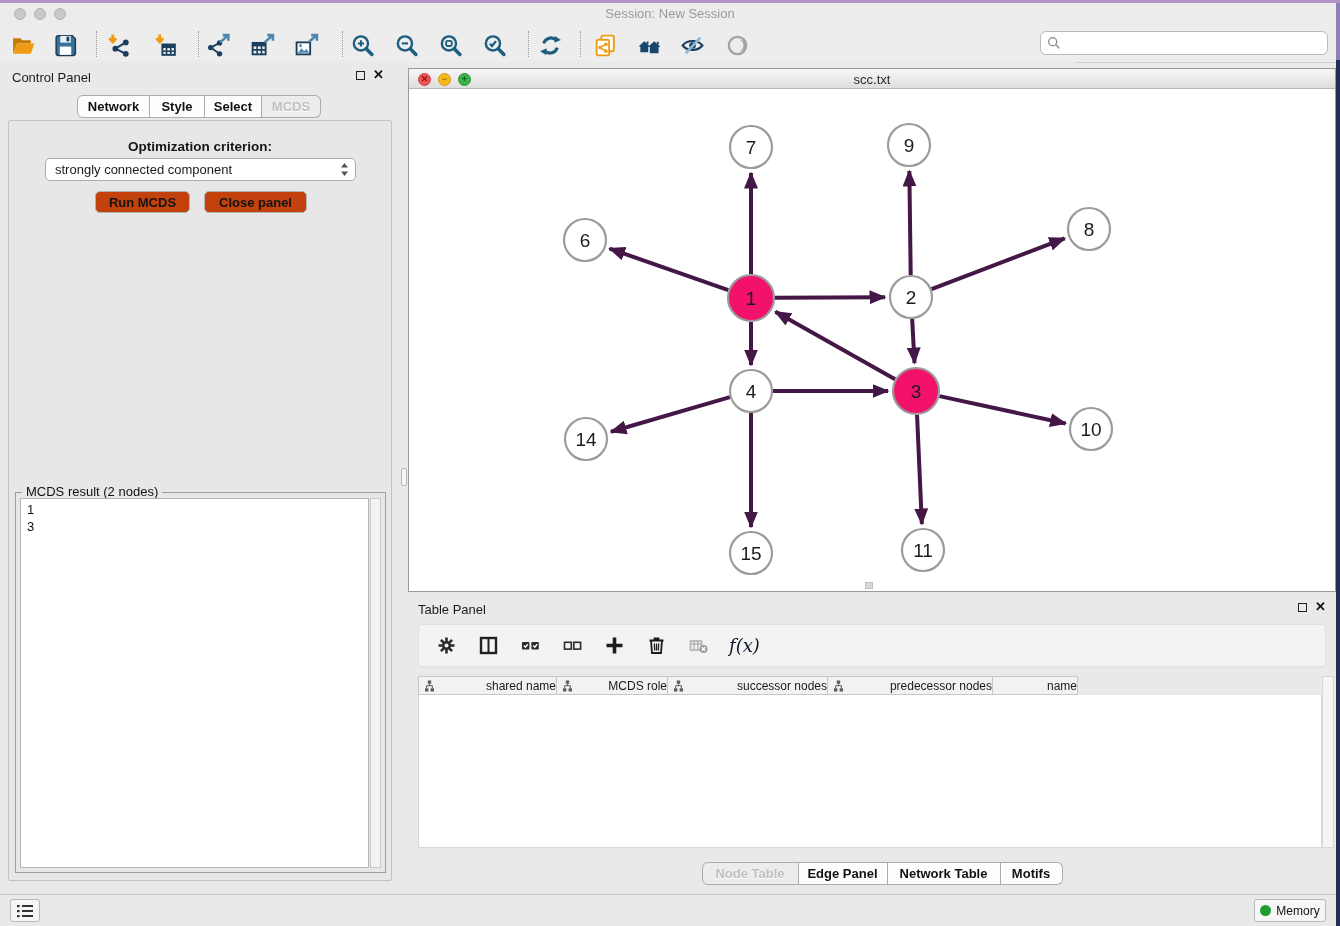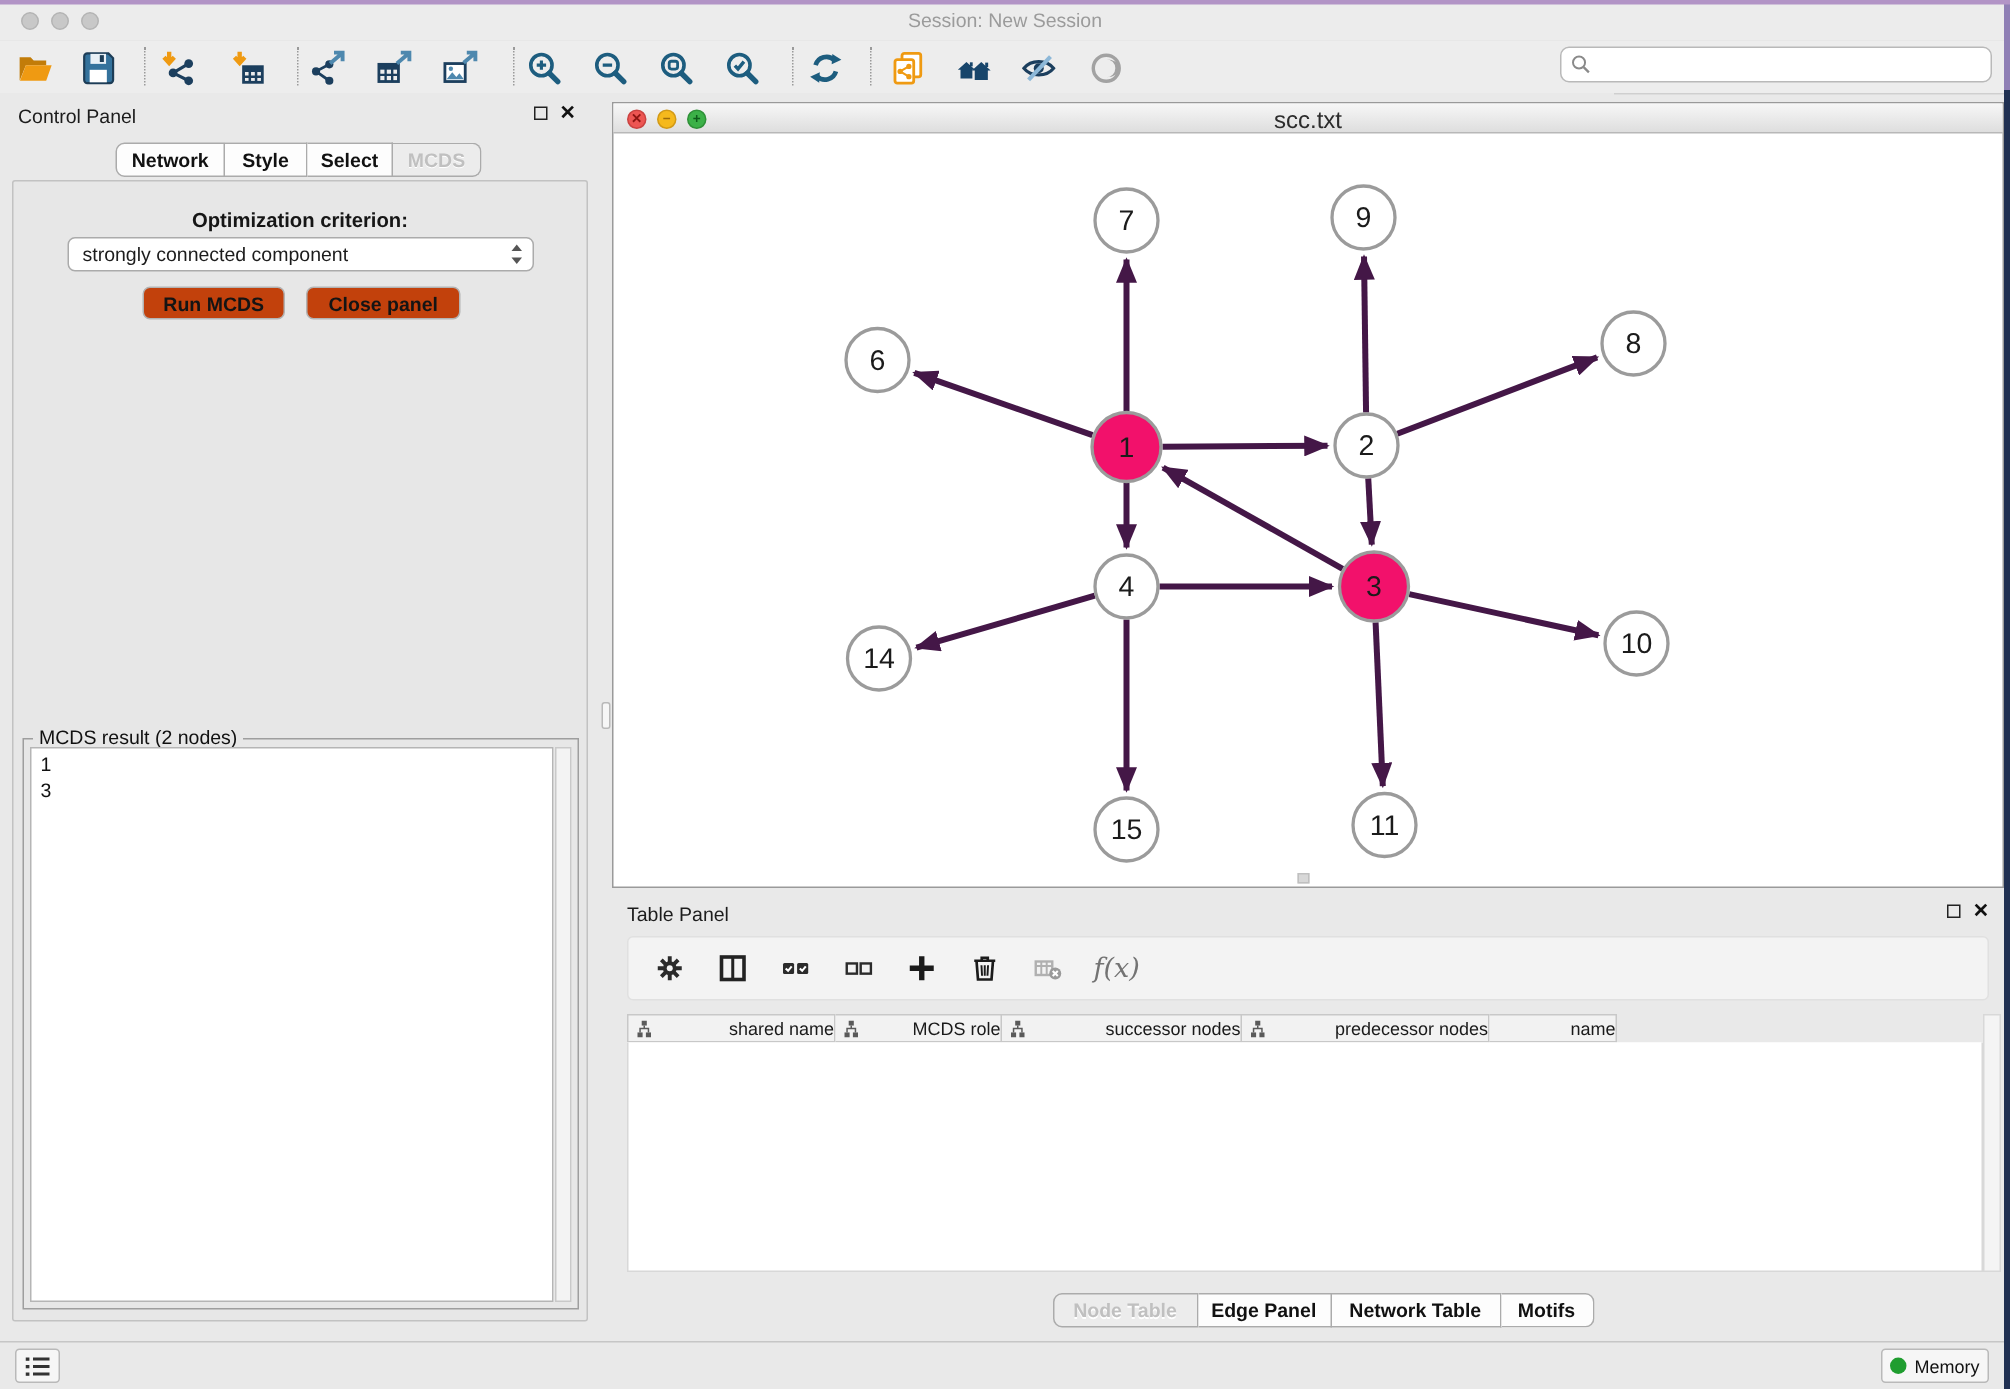--- a/index.html
+++ b/index.html
@@ -53,31 +53,31 @@
   #divider{left:400px;top:0;width:8px;height:832px;background:#e9e9e9;}
   #divider-grip{left:400.5px;top:406px;width:6px;height:18px;background:#f6f6f6;border:1px solid #b9b9b9;border-radius:2px;box-sizing:border-box;}
   
   #net-win{left:408px;top:6px;width:928px;height:524px;background:#fff;border:1px solid #9a9a9a;box-sizing:border-box;}
   #net-titlebar{left:0;top:0;width:100%;height:20px;background:linear-gradient(#f7f7f7,#dedede);border-bottom:1px solid #b8b8b8;box-sizing:border-box;}
   .tl{position:absolute;top:3.5px;width:13px;height:13px;border-radius:50%;font-size:9px;font-weight:bold;
       display:flex;align-items:center;justify-content:center;box-sizing:border-box;}
   #tl-close{left:9px;background:#ed5653;border:1px solid #ca4341;color:#8c1411;}
   #tl-min{left:29px;background:#f5b91d;border:1px solid #d29a17;color:#9c6b0a;}
   #tl-max{left:49px;background:#3cb148;border:1px solid #2f9138;color:#0d5c1a;}
-  #net-title{left:0;top:3px;width:100%;text-align:center;font-size:16px;color:#2c2c2c;}
+  #net-title{left:0;top:3px;width:100%;text-align:center;font-size:13px;color:#2c2c2c;}
   #graph-svg{position:absolute;left:0;top:20px;}
   #canvas-grip{left:456px;bottom:2px;width:8px;height:7px;background:#d8d8d8;border:1px solid #c0c0c0;box-sizing:border-box;}
   
   #table-panel{left:408px;top:534px;width:928px;height:298px;}
   #tp-title{left:10px;top:6px;}
   #tp-toolbar{left:10px;top:28px;width:908px;height:43px;background:#f3f3f3;border:1px solid #e0e0e0;border-radius:4px;
       display:flex;align-items:center;gap:20px;padding-left:16px;box-sizing:border-box;}
   .tti{width:22px;height:22px;display:flex;align-items:center;justify-content:center;}
   .tti svg{width:19px;height:19px;}
-  .fx{font-family:"DejaVu Serif",serif;font-style:italic;font-size:18px;color:#737373;}
+  .fx{font-family:"DejaVu Serif",serif;font-style:italic;font-size:18px;color:#0f172a;}
   #tbl{left:10px;top:80px;}
   #tbl-head{display:flex;height:19px;}
   .th{position:relative;background:#f2f2f2;border:1px solid #c8c8c8;border-left:none;box-sizing:border-box;
       display:flex;align-items:center;justify-content:flex-end;font-size:12px;color:#1a1a1a;}
   .th:first-child{border-left:1px solid #c8c8c8;}
   .th .tree{position:absolute;left:5px;top:3px;}
   .c1{width:139px;} .c2{width:111px;} .c3{width:160px;} .c4{width:165px;} .c5{width:85px;}
   #tbl-body{position:relative;background:#fff;width:904px;border-left:1px solid #d8d8d8;}
   .tr{display:flex;height:16px;font-size:12px;color:#111;}
   .td{box-sizing:border-box;overflow:hidden;}

